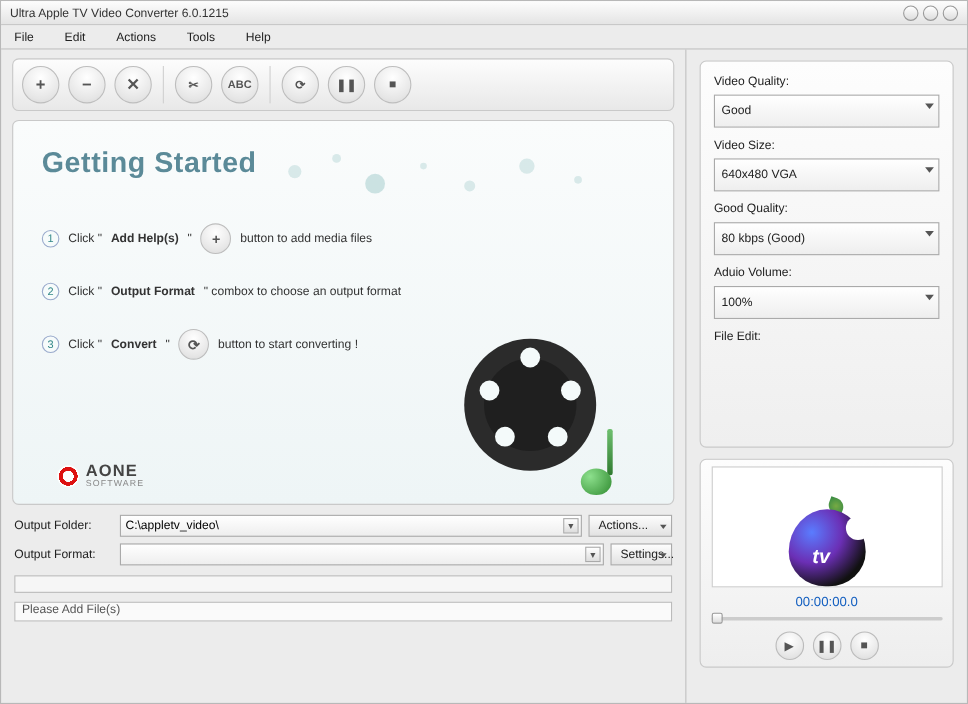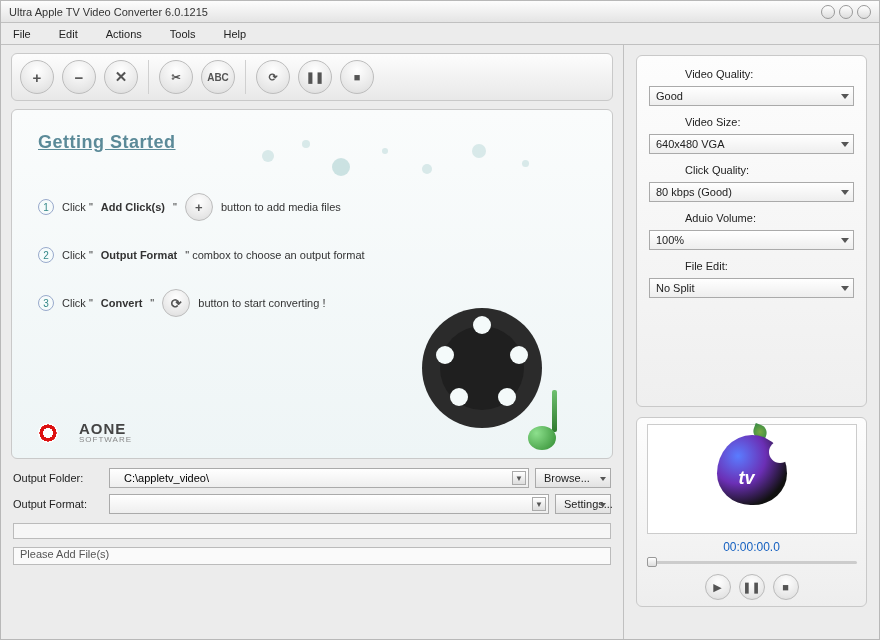--- a/index.html
+++ b/index.html
@@ -12,55 +12,55 @@
   .menubar { height:22px; background:#ececec; border-bottom:1px solid #c0c0c0; display:flex; align-items:center; padding:0 12px; gap:28px;}
   .menubar span { color:#222; cursor:default; }
   .content { display:flex; height: calc(100% - 44px); }
   .left-col { width: 622px; display:flex; flex-direction:column; }
   .right-col { width: 256px; border-left:1px solid #c0c0c0; display:flex; flex-direction:column; }
   .toolbar-wrap { padding:8px 10px 4px 10px; }
   .toolbar { background:linear-gradient(#fdfdfd,#e8e8e8); border:1px solid #c9c9c9; border-radius:6px; padding:6px 8px; display:flex; align-items:center; gap:8px;}
   .tbtn { width:34px; height:34px; border:1px solid #bdbdbd; border-radius:50%; background:radial-gradient(circle at 50% 30%, #ffffff, #e6e6e6 70%, #d5d5d5); display:flex; align-items:center; justify-content:center; color:#555; font-size:15px; font-weight:bold;}
   .tsep { width:1px; height:34px; background:#d0d0d0; margin:0 2px; }
   .gs-panel { margin:4px 10px 6px 10px; height:350px; background:linear-gradient(#fafcfc,#eef5f6); border:1px solid #c9c9c9; border-radius:6px; position:relative; padding:22px 26px; overflow:hidden;}
-  .gs-title { font-size:18px; color:#5b8a98; font-weight:bold; letter-spacing:0.5px;text-decoration:underline;}
+  .gs-title { font-size:26px; color:#5b8a98; font-weight:bold; letter-spacing:0.5px;}
   .dots { position:absolute; top:10px; left:250px; right:0; height:70px; }
   .dots span{ position:absolute; border-radius:50%; background:rgba(120,180,180,0.25);}
   .step { display:flex; align-items:center; gap:8px; margin-top:26px; color:#333;}
   .step-num { width:16px; height:16px; border:1px solid #9ac; border-radius:50%; display:flex; align-items:center; justify-content:center; color:#388; font-size:10px; background:#f6fbfb;}
   .inline-btn { width:28px; height:28px; border:1px solid #bdbdbd; border-radius:50%; background:radial-gradient(circle at 50% 30%, #ffffff, #e6e6e6 70%, #d8d8d8); display:inline-flex; align-items:center; justify-content:center; font-weight:bold; color:#555; font-size:13px;}
-  .brand { position:absolute; left:26px; bottom:14px; display:flex; align-items:center; gap:21px;justify-content:flex-end;}
+  .brand { position:absolute; left:40px; bottom:14px; display:flex; align-items:center; gap:6px;justify-content:flex-end;}
   .brand-logo { width:20px; height:20px; border-radius:50%; background:radial-gradient(circle,#fff 35%, #d11 36% 60%, #fff 61%);}
   .brand-text { line-height:1; }
   .brand-text .an { font-size:15px; font-weight:bold; color:#444; letter-spacing:1px;}
   .brand-text .sw { font-size:8px; color:#888; letter-spacing:1px;}
   .reel { position:absolute; right:40px; bottom:10px; width:150px; height:150px; }
   .reel-core{ width:120px;height:120px;border-radius:50%;background:radial-gradient(circle,#fff 0 8%,#888 9% 11%,#ddd 12% 18%, #2b2b2b 19% 100%); position:absolute; left:0; top:10px;}
   .reel-core::before{content:"";position:absolute;inset:18px;border-radius:50%;background:#1f1f1f;}
   .hole{position:absolute;width:18px;height:18px;background:#f4fafa;border-radius:50%;}
   .note { position:absolute; right:-6px; bottom:-2px; width:54px; height:70px;}
   .note .ball{width:28px;height:24px;background:radial-gradient(circle at 30% 30%,#8de08d,#2f8a2f);border-radius:50%;position:absolute;bottom:0;left:4px;}
   .note .stem{position:absolute;left:28px;bottom:18px;width:5px;height:42px;background:linear-gradient(#6fc06f,#2f7a2f);border-radius:2px;}
   .row-field { display:flex; align-items:center; gap:6px; padding:3px 12px; }
   .row-field label { width:90px; color:#222;}
-  .combo { flex:1; height:20px; border:1px solid #aaa; background:linear-gradient(#fff,#eee); display:flex; align-items:center; padding:0 14px; position:relative;text-align:center;}
+  .combo { flex:1; height:20px; border:1px solid #aaa; background:linear-gradient(#fff,#eee); display:flex; align-items:center; padding:0 4px; position:relative;text-align:center;}
   .combo .arrow{ position:absolute; right:2px; top:2px; width:14px; height:14px; background:linear-gradient(#fff,#ddd); border:1px solid #aaa; display:flex; align-items:center; justify-content:center; font-size:8px; color:#555;}
   .btn { height:20px; border:1px solid #aaa; background:linear-gradient(#fdfdfd,#e2e2e2); padding:0 8px; display:flex; align-items:center; color:#222; position:relative;}
   .btn .bar { position:absolute; right:4px; top:8px; width:0; height:0; border-left:3px solid transparent;border-right:3px solid transparent;border-top:4px solid #555;}
   .progress-wrap { margin:6px 12px 4px 12px; height:16px; border:1px solid #bbb; background:#f6f6f6;}
   .status-wrap { margin:4px 12px 10px 12px; height:18px; border:1px solid #bbb; background:#fafafa; display:flex; align-items:flex-start; padding:0 6px; color:#555;}
   
   .settings-wrap { padding:10px 12px; }
   .settings-panel { background:linear-gradient(#fdfdfd,#efefef); border:1px solid #c9c9c9; border-radius:6px; padding:8px 12px 14px 12px; display:flex; flex-direction:column; gap:6px; height:352px;}
-  .setting-label { color:#222; margin-top:4px;margin-left:36px;}
-  .select { height:20px; border:1px solid #aaa; background:linear-gradient(#fff,#eee); display:flex; align-items:center; padding:0 6px; position:relative; color:#222;}
+  .setting-label { color:#222; margin-top:4px;}
+  .select { height:30px; border:1px solid #aaa; background:linear-gradient(#fff,#eee); display:flex; align-items:center; padding:0 6px; position:relative; color:#222;}
   .select .arrow{position:absolute; right:4px; top:7px; width:0;height:0;border-left:4px solid transparent;border-right:4px solid transparent;border-top:5px solid #555;}
   .preview-wrap { margin:0 12px 0 12px; }
   .preview-panel{ background:linear-gradient(#fdfdfd,#eee); border:1px solid #c9c9c9; border-radius:6px; padding:6px; display:flex; flex-direction:column; align-items:center; height:190px;}
-  .preview-img { width:210px; height:112px; border:1px solid #ccc; background:#fff; display:flex; align-items:flex-start; justify-content:center; position:relative;}
+  .preview-img { width:210px; height:112px; border:1px solid #ccc; background:#fff; display:flex; align-items:flex-end; justify-content:center; position:relative;}
   .apple { width:70px; height:80px; position:relative; }
   .apple-body{ position:absolute; inset:10px 0 0 0; background:radial-gradient(circle at 30% 30%, #5a7cff, #6b2fb5 40%, #111 75%); border-radius:50% 50% 48% 48% / 55% 55% 45% 45%; }
   .apple-body::before{content:""; position:absolute; right:-4px; top:6px; width:22px;height:22px;background:#fff;border-radius:50%;}
   .apple-leaf{position:absolute; top:0; left:36px; width:14px;height:14px;background:radial-gradient(#7a4,#384);border-radius:0 60% 0 60%; transform:rotate(20deg);}
   .apple-tv{position:absolute; bottom:16px; left:22px; color:#fff; font-style:italic; font-size:18px; font-weight:bold;}
   .timecode{ color:#1560c0; font-size:12px; margin-top:6px;}
   .slider{ width:210px; height:8px; margin-top:4px; position:relative;}
   .slider-track{height:3px;background:#ccc;position:absolute;top:3px;left:0;right:0;border-radius:2px;}
   .slider-thumb{width:10px;height:10px;border:1px solid #999;background:linear-gradient(#fff,#ddd);border-radius:2px;position:absolute;top:-1px;left:0;}
   .play-controls{ display:flex; gap:8px; margin-top:8px;}
@@ -120,21 +120,21 @@
           <span style="width:6px;height:6px;left:120px;top:28px;"></span>
           <span style="width:10px;height:10px;left:160px;top:44px;"></span>
           <span style="width:14px;height:14px;left:210px;top:24px;"></span>
           <span style="width:7px;height:7px;left:260px;top:40px;"></span>
         </div>
         <div class="gs-title">Getting Started</div>
 
         <div class="step" style="margin-top:40px;">
           <span class="step-num">1</span>
           <span>Click "</span>
-            <b>Add Click(s)</b>
+            <b>Add Help(s)</b>
             <span>"</span>
           <span class="inline-btn">+</span>
           <span>button to add media files</span>
         </div>
         <div class="step">
           <span class="step-num">2</span>
           <span>Click "</span>
             <b>Output Format</b>
             <span>" combox to choose an output format</span>
         </div>
@@ -170,21 +170,21 @@
         </div>
       </div>
 
       <div class="row-field">
         <label>Output Folder:</label>
         <div class="combo">
           <span>C:\appletv_video\</span>
           <span class="arrow">▼</span>
         </div>
         <div class="btn" style="width:76px;">
-          <span>Browse...</span>
+          <span>Actions...</span>
             <span class="bar"></span>
         </div>
       </div>
       <div class="row-field">
         <label>Output Format:</label>
         <div class="combo">
           <span class="arrow">▼</span>
         </div>
         <div class="btn" style="width:56px;">
           <span>Settings...</span>
@@ -206,37 +206,33 @@
               <span>Good</span>
               <span class="arrow"></span>
             </div>
 
           <div class="setting-label">Video Size:</div>
           <div class="select">
               <span>640x480   VGA</span>
               <span class="arrow"></span>
             </div>
 
-          <div class="setting-label">Click Quality:</div>
+          <div class="setting-label">Good Quality:</div>
           <div class="select">
               <span>80  kbps (Good)</span>
               <span class="arrow"></span>
             </div>
 
           <div class="setting-label">Aduio Volume:</div>
           <div class="select">
               <span>100%</span>
               <span class="arrow"></span>
             </div>
 
           <div class="setting-label">File Edit:</div>
-          <div class="select">
-              <span>No Split</span>
-              <span class="arrow"></span>
-            </div>
         </div>
       </div>
 
       <div class="preview-wrap">
         <div class="preview-panel">
           <div class="preview-img">
             <div class="apple">
               <div class="apple-leaf"></div>
               <div class="apple-body"></div>
               <div class="apple-tv">tv</div>

